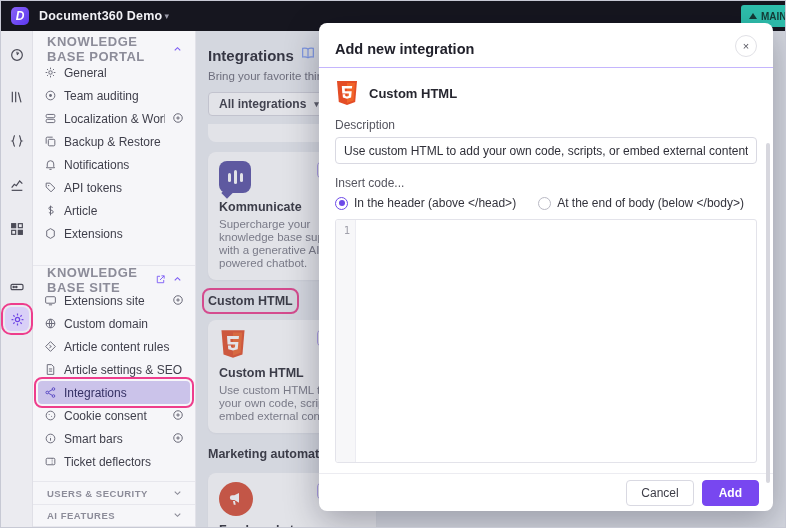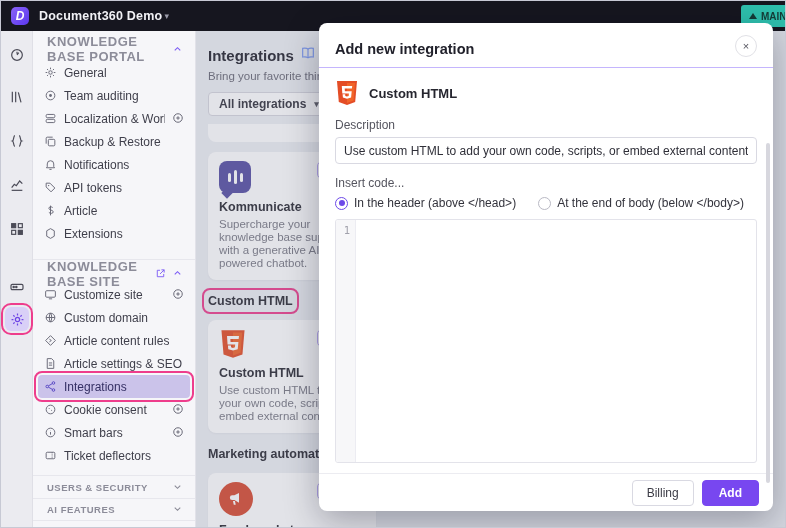--- a/index.html
+++ b/index.html
@@ -31,21 +31,21 @@
              outline:2px solid #ee3d8c; outline-offset:2px; }
   .gearbox svg { width:15px; height:15px; }
 
   
   .sidebar { position:absolute; left:32px; top:30px; bottom:0; width:163px; background:#f6f6f9;
              border-right:1px solid #e2e2e9; z-index:1; }
   .shead { display:flex; align-items:center; height:24px; padding:0 12px 0 14px;
            font-size:13px; font-weight:700; letter-spacing:.5px; color:#8c8c99; }
   .shead .sp { margin-left:auto; display:flex; gap:6px; align-items:center; color:#7c5cf5; }
   .shead svg { width:11px; height:11px; }
-  .sect2 { border-top:1px solid #e7e7ed; margin-top:14px; padding-top:4px; }
+  .sect2 { border-top:1px solid #e7e7ed; margin-top:20px; padding-top:4px; }
   .srow { display:flex; align-items:center; height:23px; margin:0 5px; padding:0 6px;
           border-radius:4px; color:#3f3f4b; gap:7px; }
   .srow svg { width:13px; height:13px; color:#6a6a78; flex:none; }
   .srow .lbl { font-size:12px; white-space:nowrap; overflow:hidden; }
   .srow .plus { margin-left:auto; color:#b5b5c0; }
   .srow .plus svg { width:12px; height:12px; }
   .srow.active { background:#cbc3ea; color:#353064; outline:2px solid #ee3d8c; outline-offset:2px; }
   .srow.active svg { color:#5b4bc4; }
   .botrow { border-top:1px solid #e7e7ed; }
   .botrow:last-of-type { border-bottom:1px solid #e7e7ed; }
@@ -266,21 +266,21 @@
             <path d="M6 14l6-6 6 6"></path>
           </svg>
       </span>
     </div>
 
     <div class="srow">
       <svg viewBox="0 0 24 24" fill="none" stroke="currentColor" stroke-width="1.8">
           <rect x="3" y="5" width="18" height="12" rx="2"></rect>
           <path d="M9 20h6"></path>
         </svg>
-      <span class="lbl">Customize site</span>
+      <span class="lbl">Extensions site</span>
       <span class="plus"><svg viewBox="0 0 24 24" fill="none" stroke="currentColor" stroke-width="2">
             <circle cx="12" cy="12" r="8.5"></circle>
             <path d="M12 8.5v7M8.5 12h7"></path>
           </svg></span>
     </div>
     <div class="srow">
       <svg viewBox="0 0 24 24" fill="none" stroke="currentColor" stroke-width="1.8">
           <circle cx="12" cy="12" r="8"></circle>
           <path d="M4 12h16M12 4c3 3 3 13 0 16-3-3-3-13 0-16z"></path>
         </svg>
@@ -448,18 +448,18 @@
           <span>At the end of body (below &lt;/body&gt;)</span>
         </label>
       </div>
       <div class="editor">
         <div class="gutter">1</div>
         <div class="codearea"></div>
       </div>
       <div class="mscroll"></div>
     </div>
     <div class="mfoot">
-      <button class="cancel">Billing</button>
+      <button class="cancel">Cancel</button>
       <button class="addprimary">Add</button>
     </div>
   </div>
 
 </div>
 
 </body></html>

